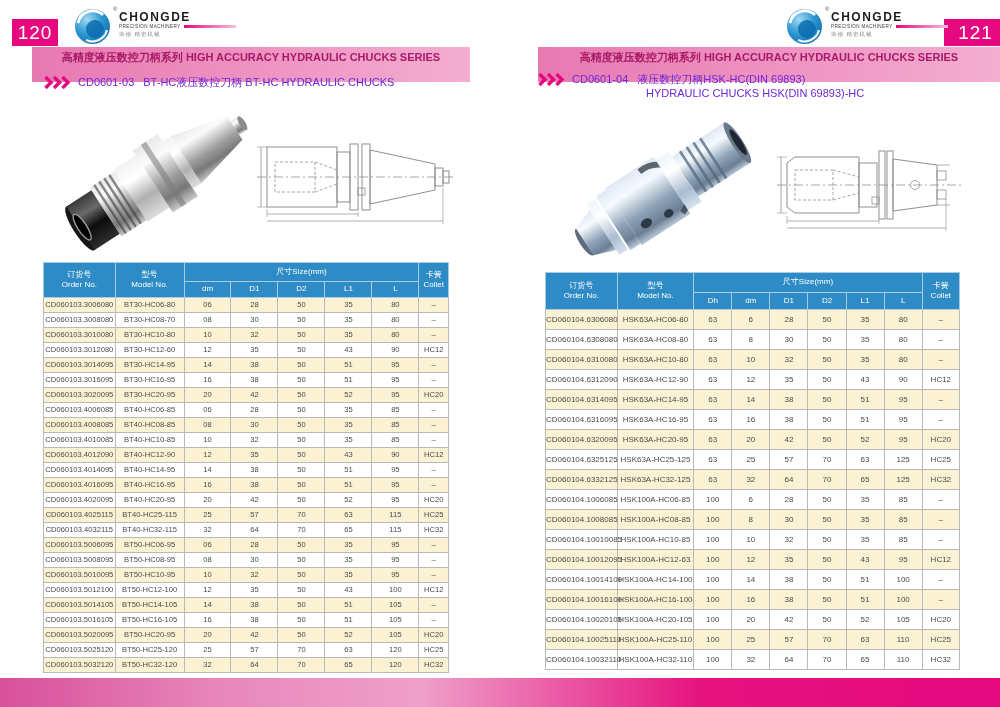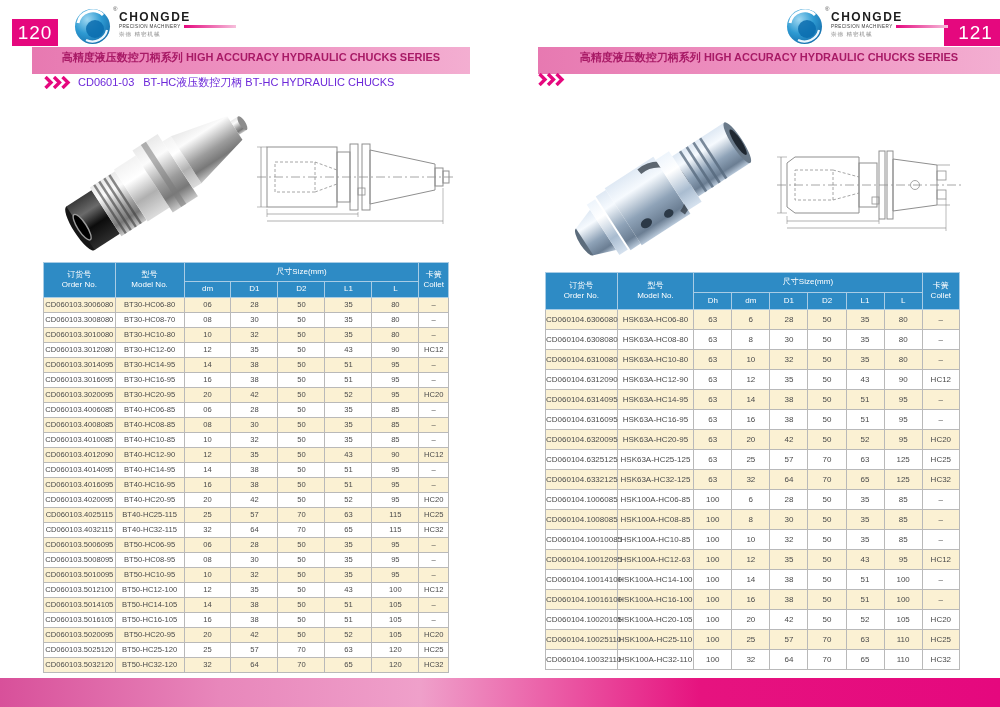--- a/index.html
+++ b/index.html
@@ -12,21 +12,21 @@
   .badge.r{left:944px;top:19px;width:63px;}
   
   .logo{position:absolute;display:flex;align-items:flex-start;gap:8px;}
   .logo-txt{padding-top:4px;position:relative;}
   .logo-reg{position:absolute;left:-6px;top:-2px;font-size:6px;color:#555;}
   .logo-name{font-size:12px;font-weight:bold;letter-spacing:1.5px;color:#1c1c1c;line-height:11px;}
   .logo-tag{display:flex;align-items:center;gap:3px;font-size:4.6px;color:#3a3a3a;letter-spacing:.4px;margin-top:1px;}
   .logo-line{display:inline-block;width:52px;height:2.5px;background:linear-gradient(90deg,#e5087e,#f6c0dc);}
   .logo-cn{font-size:5.5px;color:#8c8c8c;letter-spacing:1px;margin-top:1.5px;}
   
-  .banner{position:absolute;top:47px;height:27px;line-height:21px;text-align:center;
+  .banner{position:absolute;top:47px;height:35px;line-height:21px;text-align:center;
           font-size:11px;font-weight:bold;color:#a81a66;
           background:linear-gradient(90deg,#e779b1 0%,#ef97c4 60%,#f3aed1 100%);}
   .banner.l{left:32px;width:438px;}
   .banner.r{left:538px;width:462px;}
   
   .sec-title{position:absolute;display:flex;align-items:flex-start;gap:7px;color:#6d28d9;}
   .sec-text{font-size:11px;line-height:14px;}
   .sec-code{margin-right:9px;}
   .sec-line2{padding-left:74px;}
   .chev{flex:0 0 auto;margin-top:1px;}
@@ -476,20 +476,24 @@
   </div>
 
   <div class="banner r">高精度液压数控刀柄系列 HIGH ACCURACY HYDRAULIC CHUCKS SERIES</div>
 
   <div class="sec-title" style="left:538px;top:72px;">
     <svg class="chev" width="27" height="13" viewBox="0 0 27 13">
       <path d="M1.5,1 L7,6.5 L1.5,12" stroke="#e5087e" stroke-width="3.4" fill="none"></path>
       <path d="M10,1 L15.5,6.5 L10,12" stroke="#e5087e" stroke-width="3.4" fill="none"></path>
       <path d="M18.5,1 L24,6.5 L18.5,12" stroke="#e5087e" stroke-width="3.4" fill="none"></path>
     </svg>
+    <div class="sec-text">
+      <div><span class="sec-code">CD0601-04</span><span>液压数控刀柄HSK-HC(DIN 69893)</span></div>
+      <div class="sec-line2">HYDRAULIC CHUCKS HSK(DIN 69893)-HC</div>
+    </div>
   </div>
 
   <svg class="img-abs" style="left:555px;top:108px;" width="222" height="162" viewBox="0 0 222 162">
     <g transform="rotate(-33 111 81)">
       <ellipse cx="14" cy="81" rx="5" ry="16" fill="#5c6c7c"></ellipse>
       <polygon points="14,65 36,57 36,105 14,97" fill="url(#gBlue)"></polygon>
       <rect x="36" y="51" width="10" height="60" fill="url(#gBlueB)"></rect>
       <rect x="48" y="49" width="12" height="64" fill="url(#gBlue)"></rect>
       <rect x="60" y="47" width="58" height="68" fill="url(#gBlue)"></rect>
       <ellipse cx="76" cy="99" rx="6" ry="4.5" fill="#2c3947"></ellipse>

